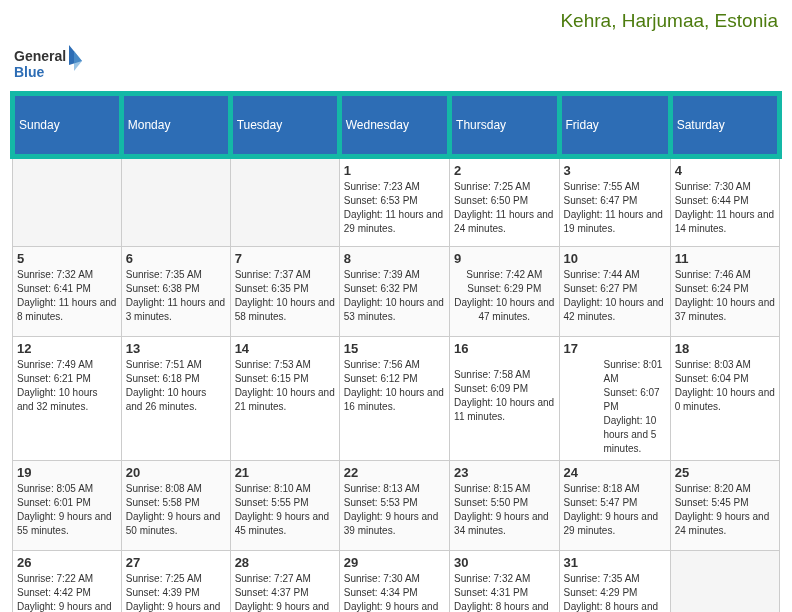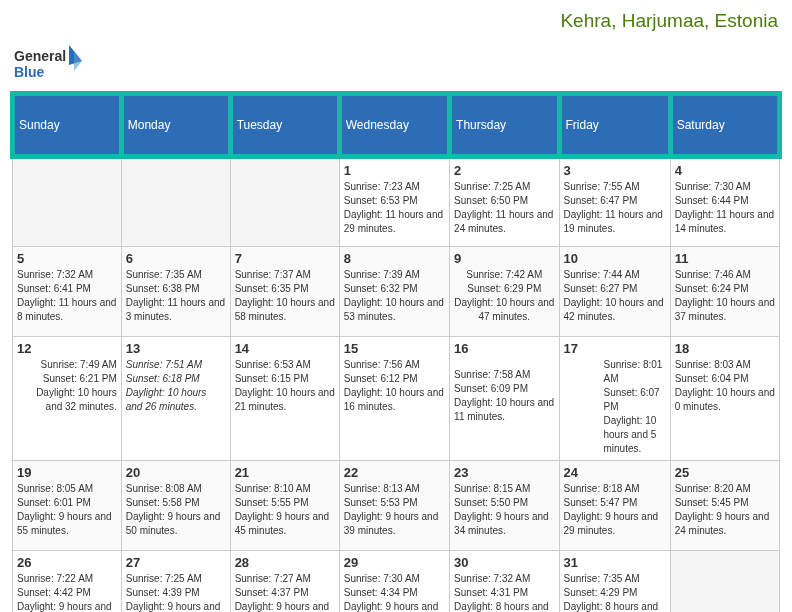--- a/index.html
+++ b/index.html
@@ -173,33 +173,33 @@
         <td>
           <span class="day-number">11</span>
           <div class="day-info" style="white-space: pre-line;">Sunrise: 7:46 AM
 Sunset: 6:24 PM
 Daylight: 10 hours and 37 minutes.</div>
         </td>
       </tr>
       <tr class="week-row">
         <td>
           <span class="day-number">12</span>
-          <div class="day-info" style="white-space: pre-line; text-align: right;">Sunrise: 7:49 AM
+          <div class="day-info" style="white-space: pre-line;">Sunrise: 7:49 AM
 Sunset: 6:21 PM
 Daylight: 10 hours and 32 minutes.</div>
         </td>
         <td>
           <span class="day-number">13</span>
-          <div class="day-info" style="white-space: pre-line; font-style: italic;">Sunrise: 7:51 AM
+          <div class="day-info" style="white-space: pre-line;">Sunrise: 7:51 AM
 Sunset: 6:18 PM
 Daylight: 10 hours and 26 minutes.</div>
         </td>
         <td>
           <span class="day-number">14</span>
-          <div class="day-info" style="white-space: pre-line;">Sunrise: 6:53 AM
+          <div class="day-info" style="white-space: pre-line;">Sunrise: 7:53 AM
 Sunset: 6:15 PM
 Daylight: 10 hours and 21 minutes.</div>
         </td>
         <td>
           <span class="day-number">15</span>
           <div class="day-info" style="white-space: pre-line;">Sunrise: 7:56 AM
 Sunset: 6:12 PM
 Daylight: 10 hours and 16 minutes.</div>
         </td>
         <td>

